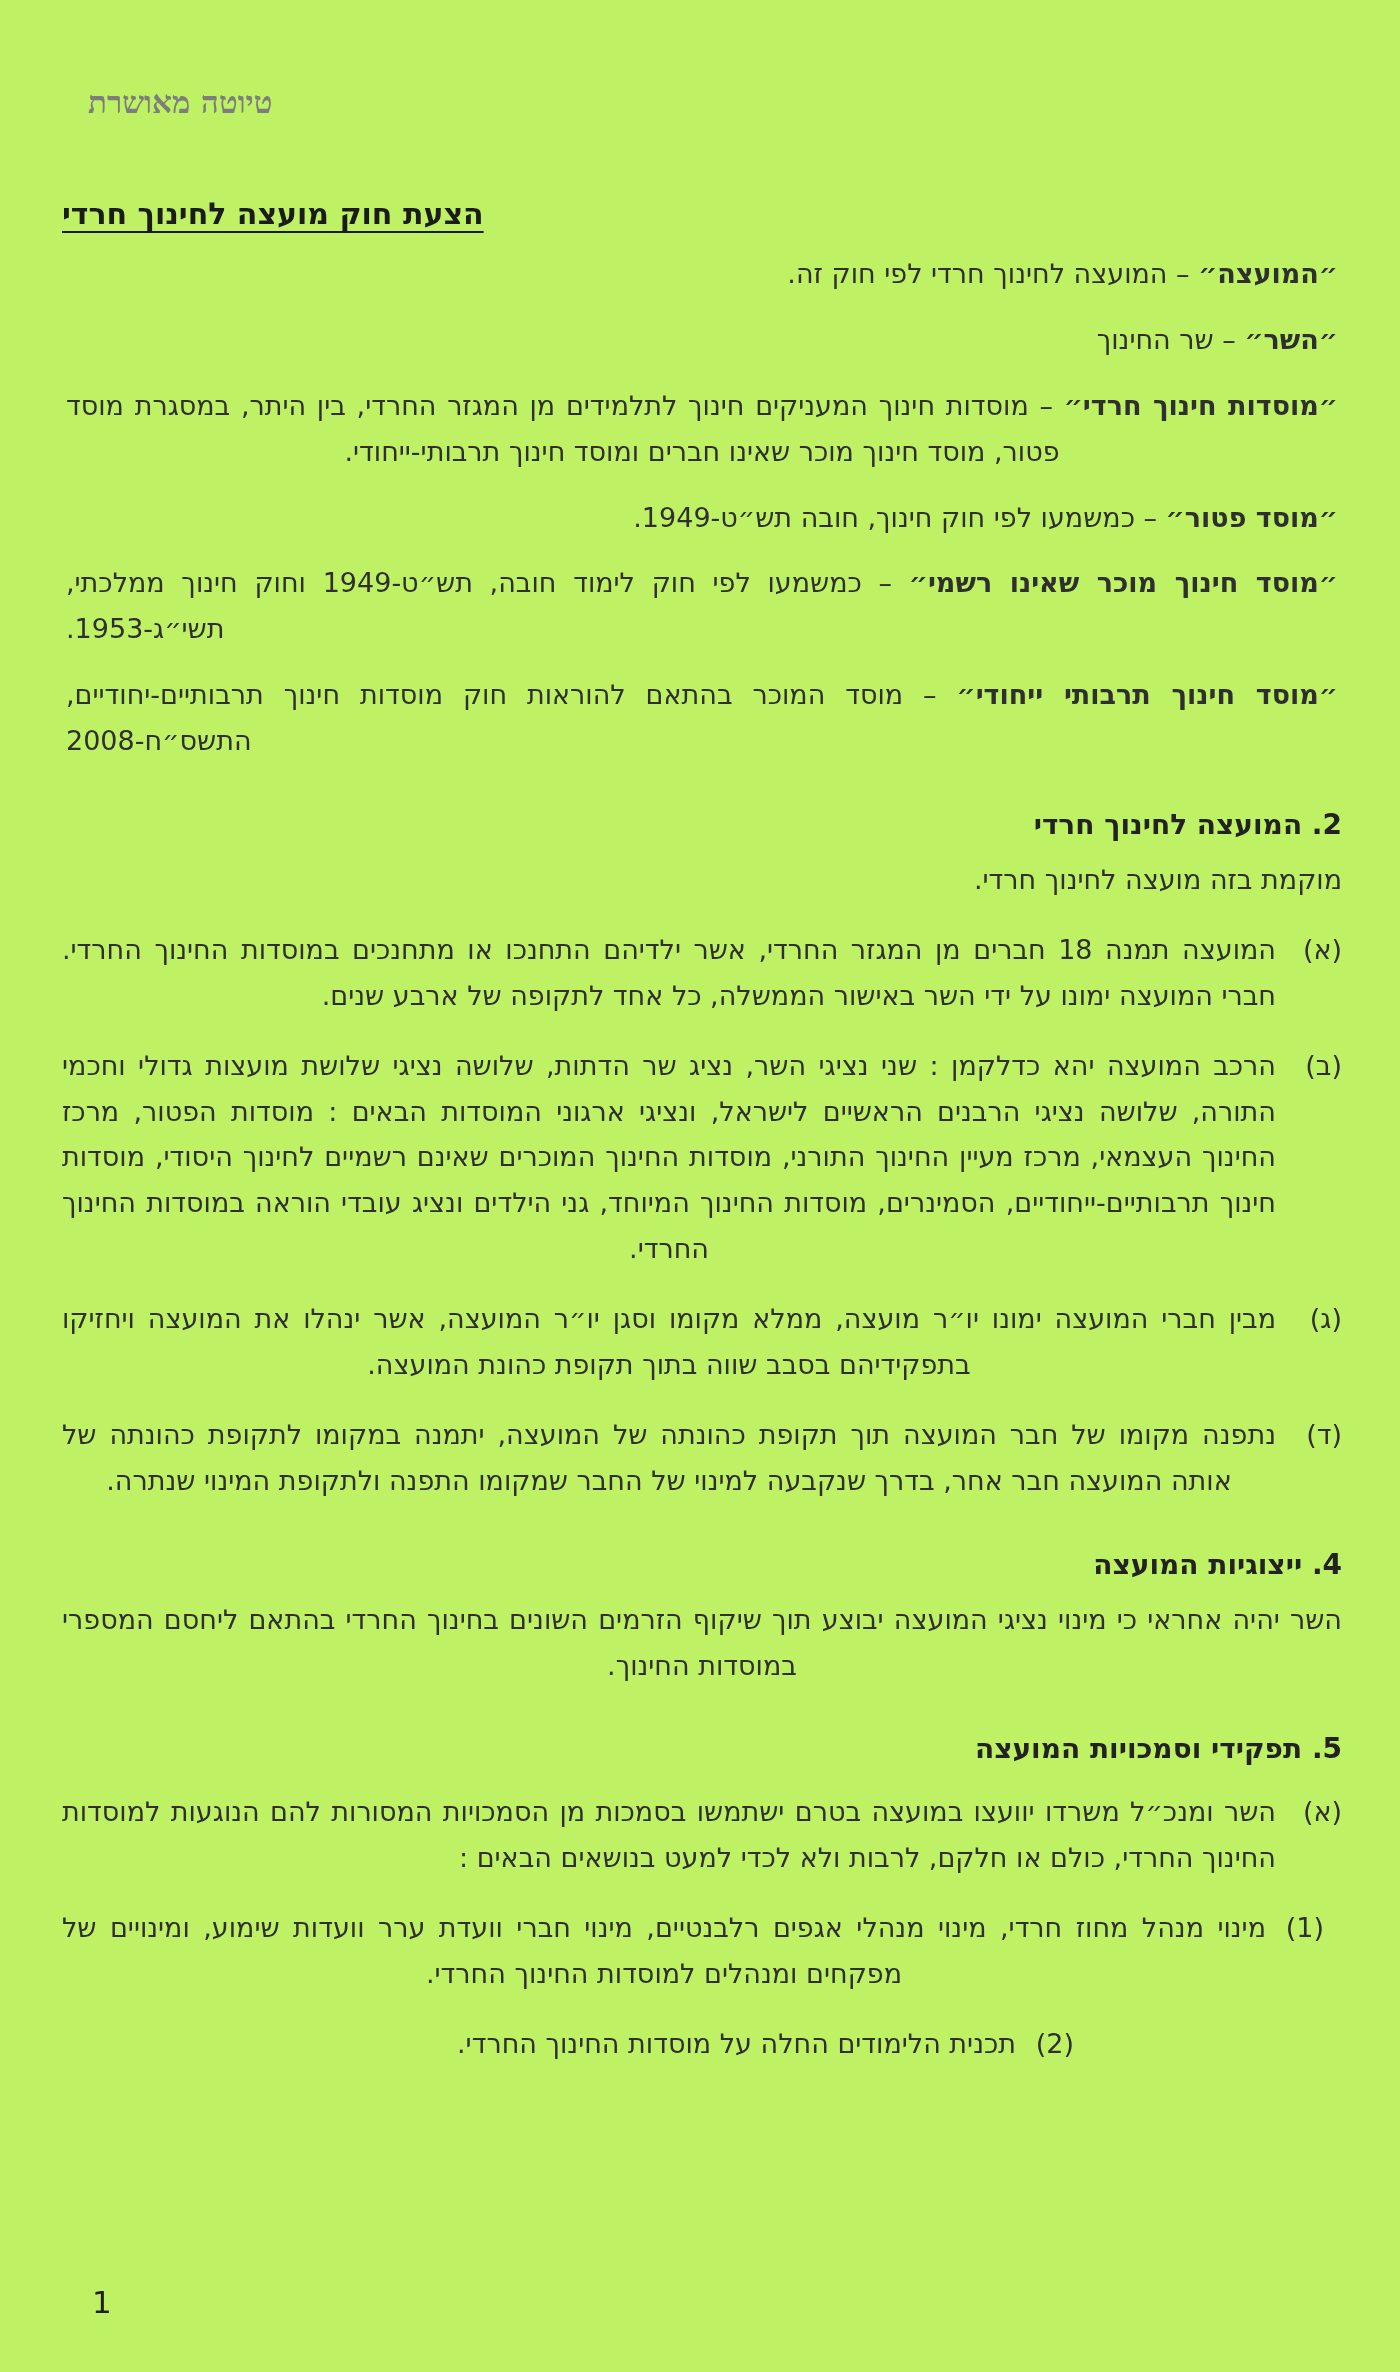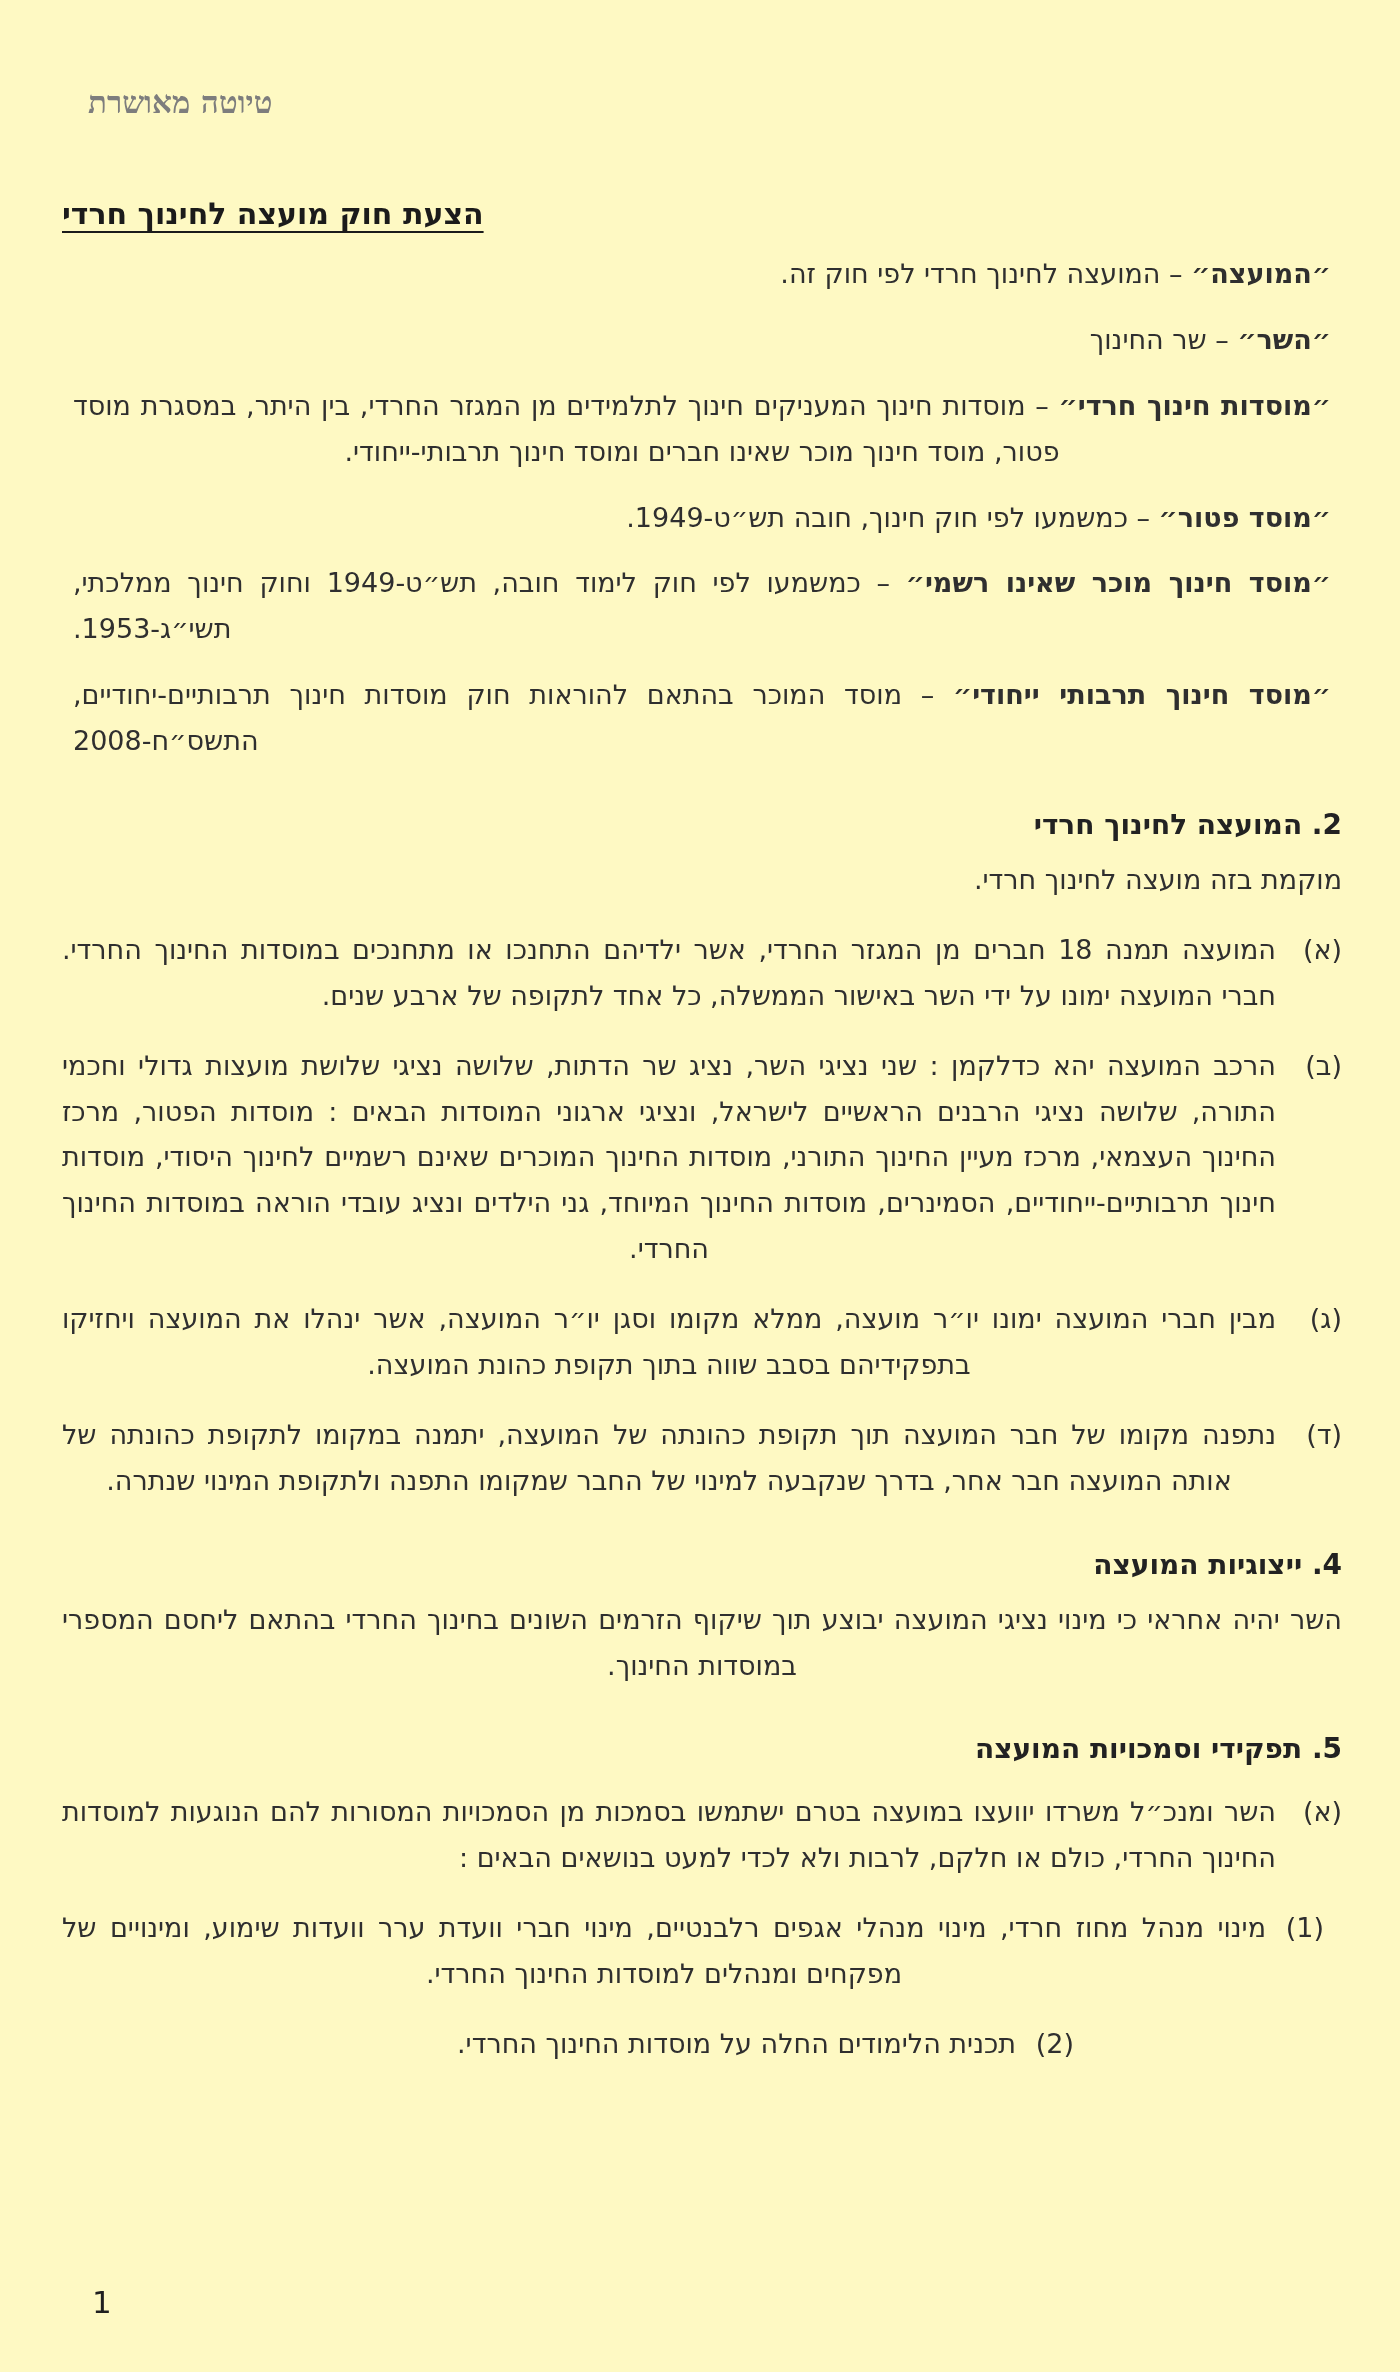--- a/index.html
+++ b/index.html
@@ -1,21 +1,21 @@
 <!DOCTYPE html>
 <html lang="he"><head>
 <meta charset="utf-8">
 <style>
   html,body { margin:0; padding:0; background:#e9e9e9; }
   .doc {
     position:relative;
     width:1400px;
     height:2372px;
     margin:0 auto;
-    background:#fef9c3;
+    background:#bef264;
     direction:rtl;
     font-family:"DejaVu Sans","Liberation Sans",sans-serif;
     color:#2f2f2f;
     overflow:hidden;
     box-sizing:border-box;
   }
   .watermark {
     position:absolute;
     top:84px;
     left:88px;
@@ -41,21 +41,21 @@
   .heading {
     font-size:28px;
     font-weight:bold;
     color:#222222;
     margin:44px 0 4px 0;
   }
   .heading.first { margin-top:32px; }
   .def {
     font-size:27px;
     line-height:1.7;
-    margin:20px 11px;
+    margin:20px 4px;
     text-align:justify;
   }
   .def .term { font-weight:bold; }
   .body-par {
     font-size:27px;
     line-height:1.7;
     margin:16px 0;
     text-align:justify;
   }
   .item {

